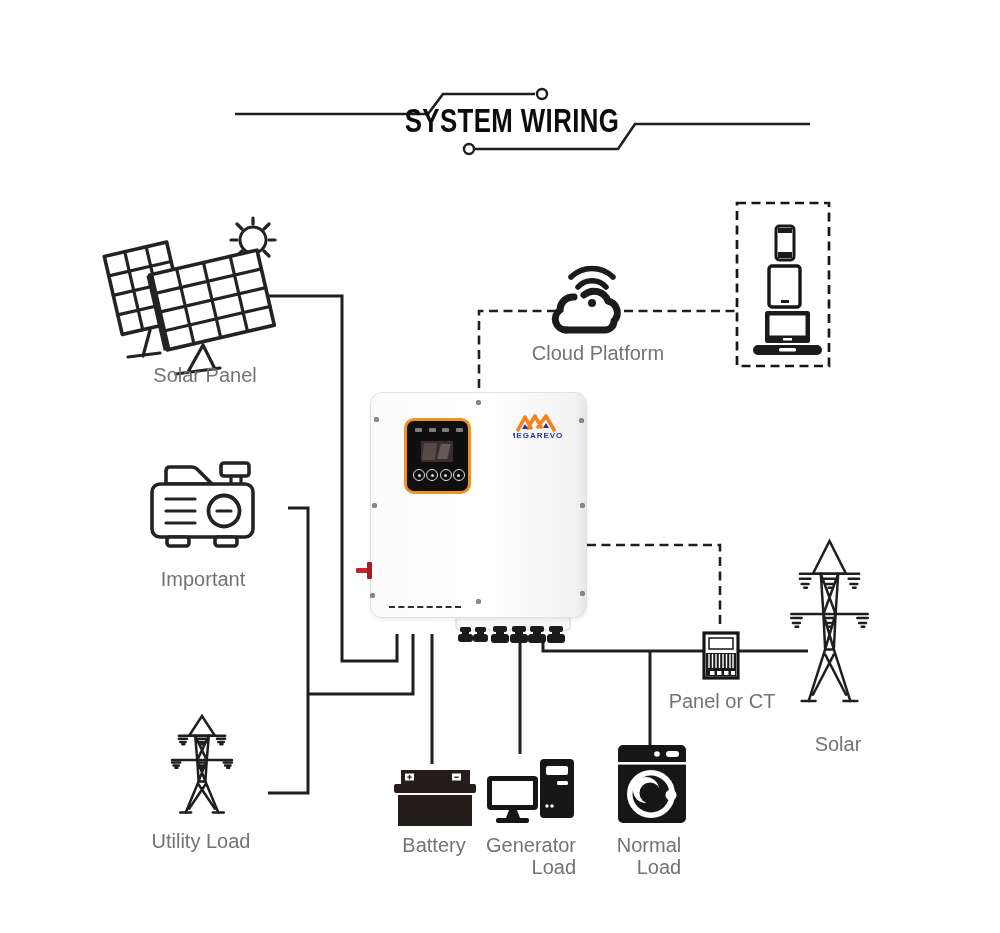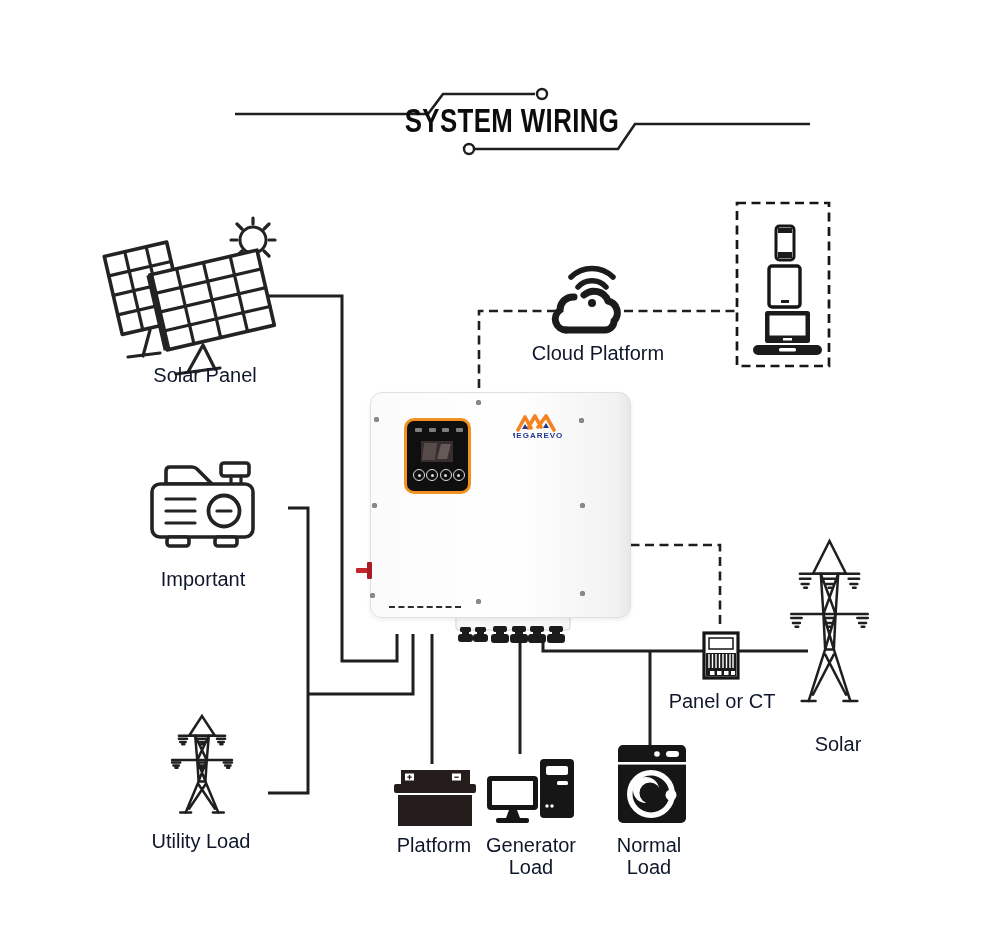--- a/index.html
+++ b/index.html
@@ -1,30 +1,30 @@
 <!DOCTYPE html>
 <html><head>
 <meta charset="utf-8">
 <style>
   html,body{margin:0;padding:0;background:#ffffff;}
   #canvas{position:relative;width:1000px;height:933px;background:#ffffff;overflow:hidden;
           font-family:"Liberation Sans", sans-serif;}
   #art{position:absolute;left:0;top:0;z-index:1;}
 
   
-  .label{position:absolute;z-index:3;color:#0f172a;font-size:20px;line-height:22px;
-         text-align:center;transform:translateX(-50%);white-space:nowrap;}
+  .label{position:absolute;z-index:3;color:#737373;font-size:20px;line-height:22px;
+         text-align:right;transform:translateX(-50%);white-space:nowrap;}
   #title{position:absolute;left:512px;top:101px;z-index:3;color:#0c0c0c;font-size:34px;
          font-weight:bold;letter-spacing:0.5px;transform:translateX(-50%) scaleX(0.76);
          white-space:nowrap;}
 
   
   #inverter{position:absolute;left:370px;top:392px;width:215px;height:224px;z-index:2;
             background:linear-gradient(90deg,#fbfbfb 0%,#ffffff 55%,#f2f2f2 95%,#e7e7e7 100%);
-            border:1px solid #e0e0e0;border-radius:12px;box-shadow:0 2px 4px rgba(0,0,0,.07);padding-left:44px;}
+            border:1px solid #e0e0e0;border-radius:12px;box-shadow:0 2px 4px rgba(0,0,0,.07);}
   #display{position:absolute;left:33px;top:25px;width:61px;height:70px;background:#0f0f0f;
            border:3px solid #f29123;border-radius:10px;}
   .ind-row{position:absolute;left:8px;top:7px;width:48px;display:flex;justify-content:space-between;}
   .ind{width:7px;height:4px;background:#7d7d7d;border-radius:1px;}
   #screen{position:absolute;left:14px;top:20px;width:32px;height:21px;background:#372e2d;overflow:hidden;}
   #screen .s1{position:absolute;left:2px;top:2px;width:13px;height:17px;background:#574b4a;transform:skewX(-8deg);}
   #screen .s2{position:absolute;left:18px;top:3px;width:10px;height:15px;background:#665958;transform:skewX(-14deg);}
   .btn-row{position:absolute;left:6px;top:48px;width:52px;display:flex;justify-content:space-between;}
   .btn{width:10px;height:10px;border:1.5px solid #dedede;border-radius:50%;position:relative;}
   .btn::after{content:"";position:absolute;left:3.5px;top:3.5px;width:3px;height:3px;background:#dedede;border-radius:50%;}
@@ -267,21 +267,21 @@
     <div id="inv-dash"></div>
   </div>
 
   <div id="title">SYSTEM WIRING</div>
   <div class="label" style="left:205px;top:364px">Solar Panel</div>
   <div class="label" style="left:203px;top:568px">Important</div>
   <div class="label" style="left:201px;top:830px">Utility Load</div>
   <div class="label" style="left:598px;top:342px">Cloud Platform</div>
   <div class="label" style="left:722px;top:690px">Panel or CT</div>
   <div class="label" style="left:838px;top:733px">Solar</div>
-  <div class="label" style="left:434px;top:834px">Platform</div>
+  <div class="label" style="left:434px;top:834px">Battery</div>
   <div class="label" style="left:531px;top:834px">
     <div>Generator</div>
     <div>Load</div>
   </div>
   <div class="label" style="left:649px;top:834px">
     <div>Normal</div>
     <div>Load</div>
   </div>
 </div>
 

